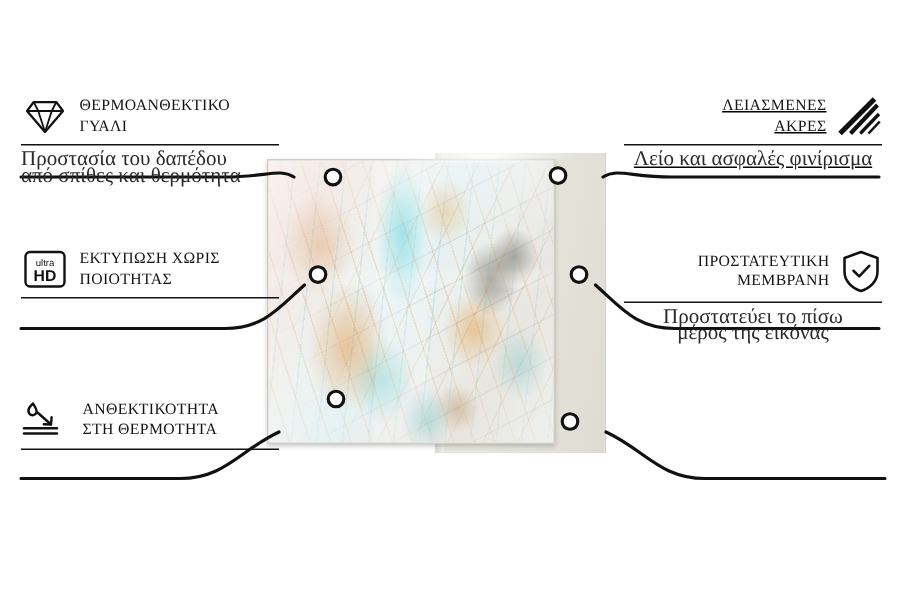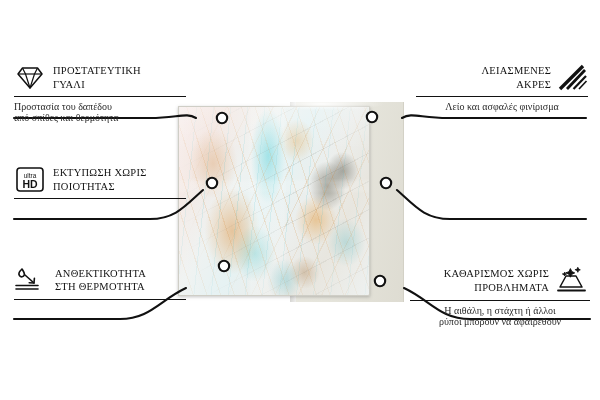--- a/index.html
+++ b/index.html
@@ -86,33 +86,33 @@
   .feat.right .feat-head{justify-content:flex-end;}
   .feat-title{
     font-size:10.5px;line-height:13.5px;letter-spacing:.25px;
     color:#131313;font-weight:400;white-space:pre-line;
   }
   .feat.right .feat-title{text-align:right;}
   .rule{
     height:0;border-top:1.1px solid #121212;margin-top:5px;
   }
   .feat-desc{
-    font-size:10px;line-height:11px;color:#2a2a2a;margin-top:4px;
+    font-size:14px;line-height:11px;color:#2a2a2a;margin-top:4px;
     white-space:pre-line;
   }
   .feat.right .feat-desc{text-align:center;}
 
   .icon{flex:0 0 auto;display:block;}
 
   
   #f-l1{left:14px;top:64px;width:172px;}
   #f-l2{left:14px;top:166px;width:172px;}
   #f-l3{left:14px;top:266px;width:172px;}
   
-  #f-r1{left:416px;top:64px;width:172px;}
+  #f-r1{left:416px;top:64px;width:172px;text-decoration:underline;}
   #f-r2{left:416px;top:166px;width:172px;}
   #f-r3{left:410px;top:266px;width:180px;}
 
   .connectors{position:absolute;inset:0;pointer-events:none;}
 </style>
 </head>
 <body>
 
 <div class="stage">
 
@@ -149,21 +149,21 @@
 
   <div class="feat left" id="f-l1">
     <div class="feat-head">
       <svg class="icon" width="32" height="26" viewBox="0 0 32 26">
         <g fill="none" stroke="#111" stroke-width="1.5" stroke-linejoin="round">
           <path d="M4,9 L16,23 L28,9 L23.5,3 L8.5,3 Z"></path>
           <path d="M4,9 L28,9" stroke-width="1.2"></path>
           <path d="M8.5,3 L11.5,9 L16,23 L20.5,9 L23.5,3" stroke-width="1.2"></path>
         </g>
       </svg>
-      <div class="feat-title">ΠΡΟΣΤΑΤΕΥΤΙΚΗ
+      <div class="feat-title">ΘΕΡΜΟΑΝΘΕΚΤΙΚΟ
 ΓΥΑΛΙ</div>
     </div>
     <div class="rule"></div>
     <div class="feat-desc">Προστασία του δαπέδου
 από σπίθες και θερμότητα</div>
   </div>
 
   <div class="feat left" id="f-l2">
     <div class="feat-head">
       <svg class="icon" width="32" height="27" viewBox="0 0 32 27">
@@ -204,33 +204,30 @@
           <path d="M9,25 L27,6" stroke-width="2.8"></path>
           <path d="M15.5,25 L28,12" stroke-width="2.2"></path>
           <path d="M21,25 L28.5,17" stroke-width="1.7"></path>
         </g>
       </svg>
     </div>
     <div class="rule"></div>
     <div class="feat-desc">Λείο και ασφαλές φινίρισμα</div>
   </div>
 
-
-  <div class="feat right" id="f-r3">
-    <div class="feat-head">
-      <div class="feat-title">ΚΑΘΑΡΙΣΜΟΣ ΧΩΡΙΣ
-ΠΡΟΒΛΗΜΑΤΑ</div>
-      <svg class="icon" width="34" height="29" viewBox="0 0 34 29">
-        <g fill="none" stroke="#111" stroke-width="1.5" stroke-linecap="round" stroke-linejoin="round">
-          <path d="M4,21 L10,10 L20,10 L26,21 Z"></path>
-          <path d="M2,24.5 L29,24.5" stroke-width="1.8"></path>
-          <path d="M13,5.5 L14.4,2.6 L15.8,5.5 L18.7,6.9 L15.8,8.3 L14.4,11.2 L13,8.3 L10.1,6.9 Z" fill="#111" stroke-width="0.9"></path>
-          <path d="M21,3 L21.8,1.3 L22.6,3 L24.3,3.8 L22.6,4.6 L21.8,6.3 L21,4.6 L19.3,3.8 Z" fill="#111" stroke-width="0.8"></path>
-          <path d="M8,7.5 L8.6,6.2 L9.2,7.5 L10.5,8.1 L9.2,8.7 L8.6,10 L8,8.7 L6.7,8.1 Z" fill="#111" stroke-width="0.8"></path>
-        </g>
-      </svg>
-    </div>
-    <div class="rule"></div>
-    <div class="feat-desc">Η αιθάλη, η στάχτη ή άλλοι
-ρύποι μπορούν να αφαιρεθούν</div>
-  </div>
+  <div class="feat right" id="f-r2">
+    <div class="feat-head">
+      <div class="feat-title">ΠΡΟΣΤΑΤΕΥΤΙΚΗ
+ΜΕΜΒΡΑΝΗ</div>
+      <svg class="icon" width="28" height="30" viewBox="0 0 28 30">
+        <g fill="none" stroke="#111" stroke-width="1.7" stroke-linecap="round" stroke-linejoin="round">
+          <path d="M14,2 L25,6 L25,15 C25,21.5 20,26 14,28 C8,26 3,21.5 3,15 L3,6 Z"></path>
+          <path d="M9,14.5 L12.8,18.3 L19.5,11.2"></path>
+        </g>
+      </svg>
+    </div>
+    <div class="rule"></div>
+    <div class="feat-desc">Προστατεύει το πίσω
+μέρος της εικόνας</div>
+  </div>
+
 
 </div>
 
 </body></html>

